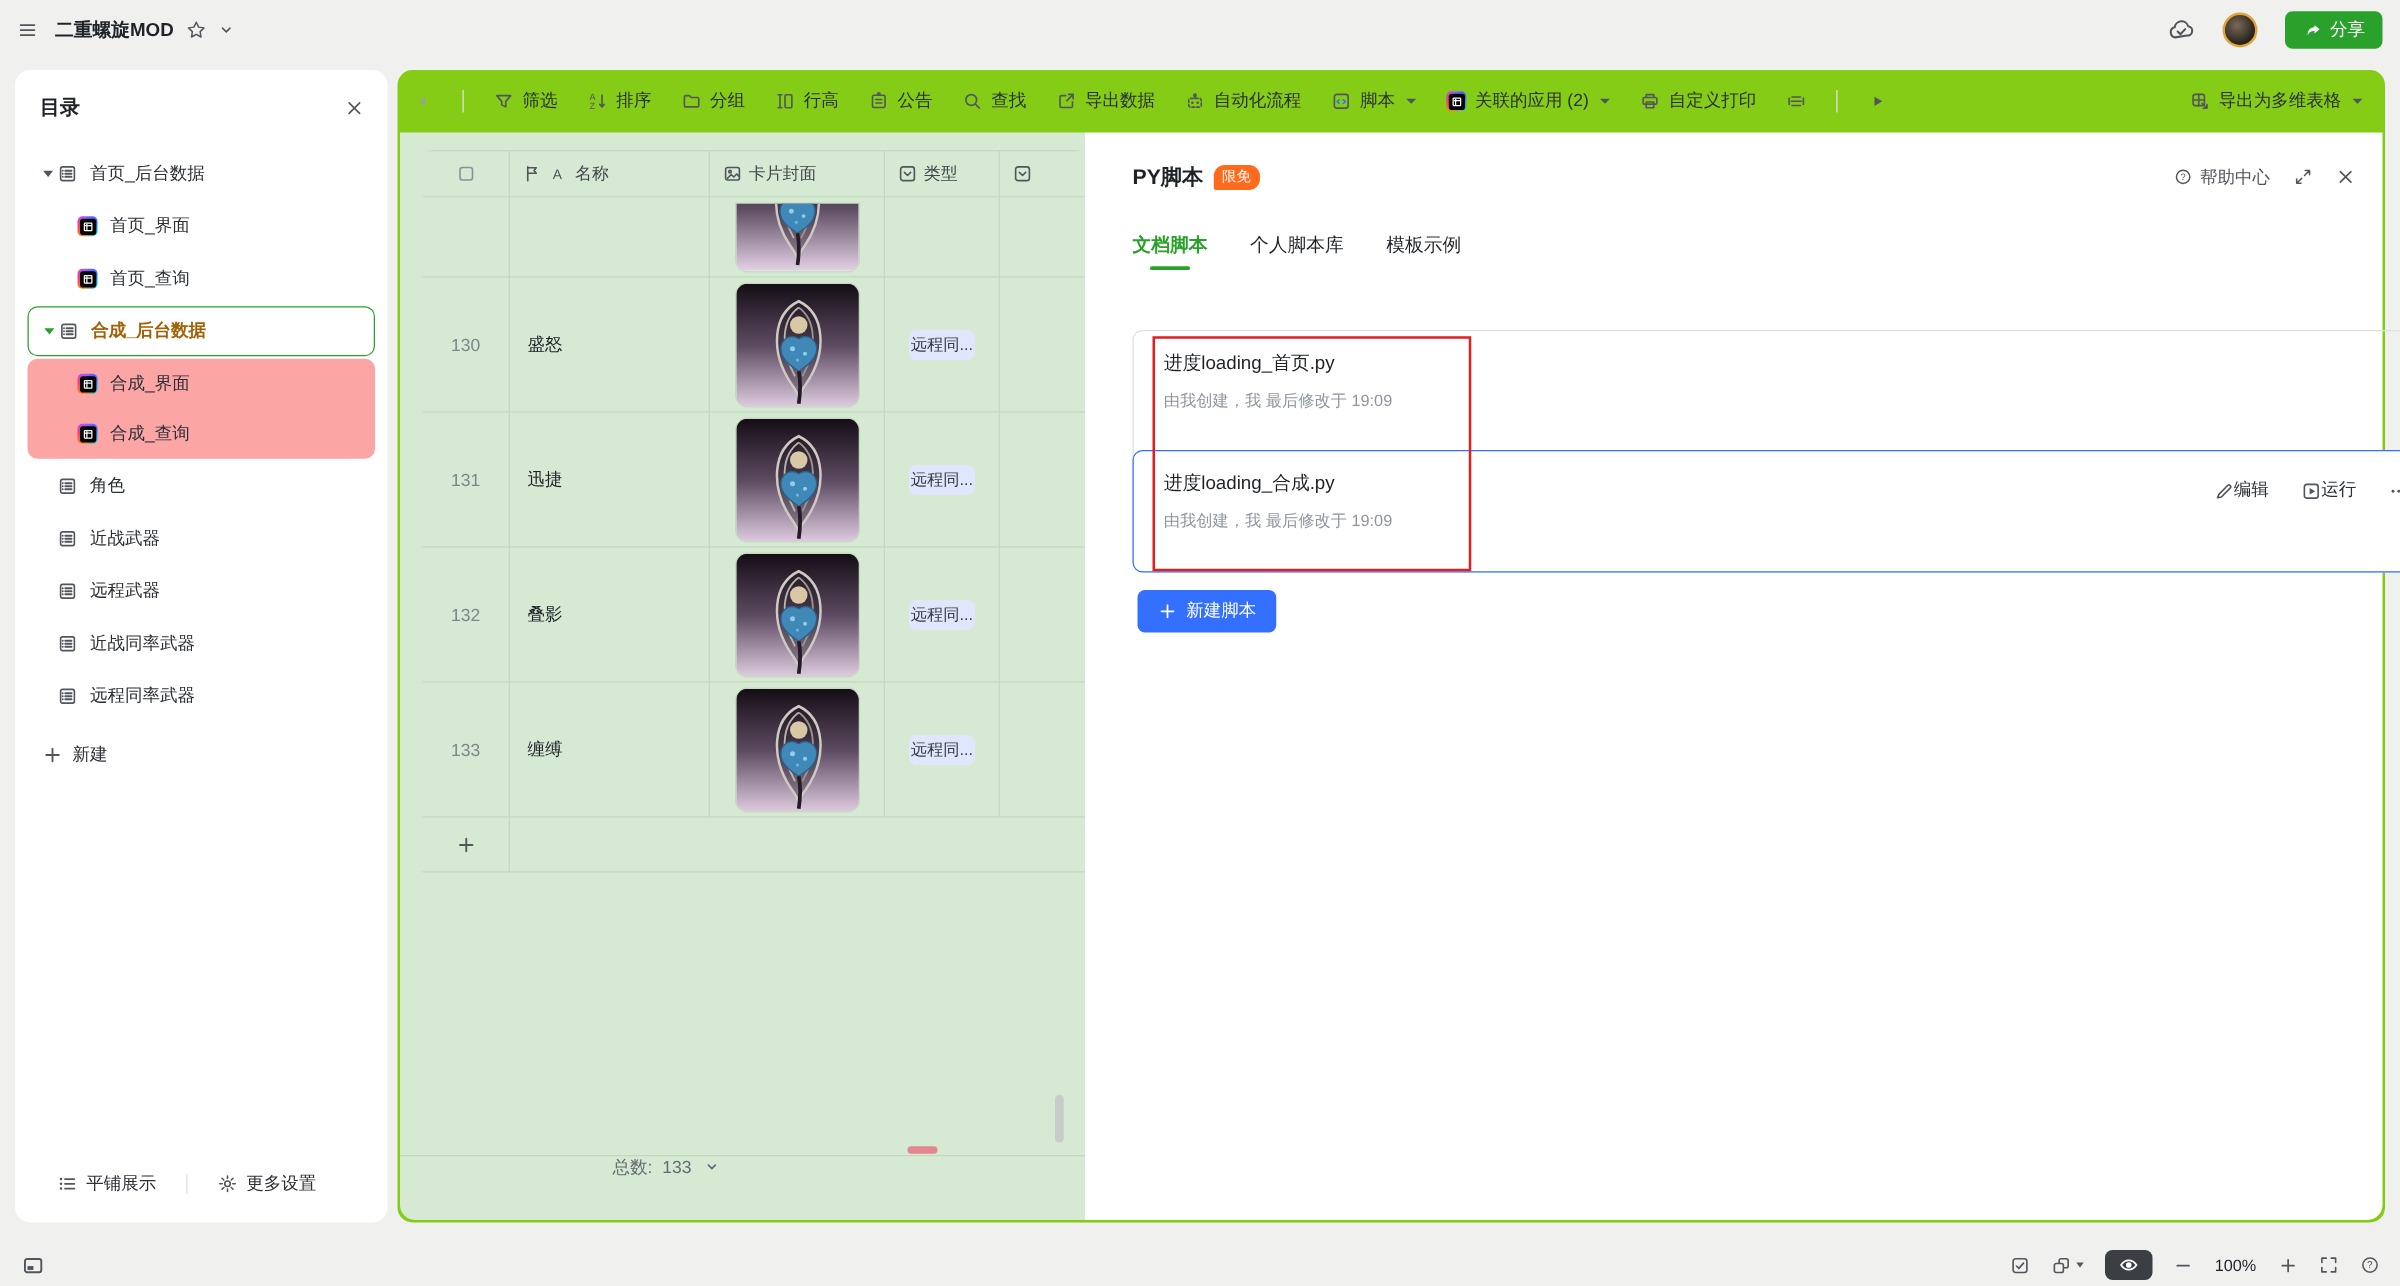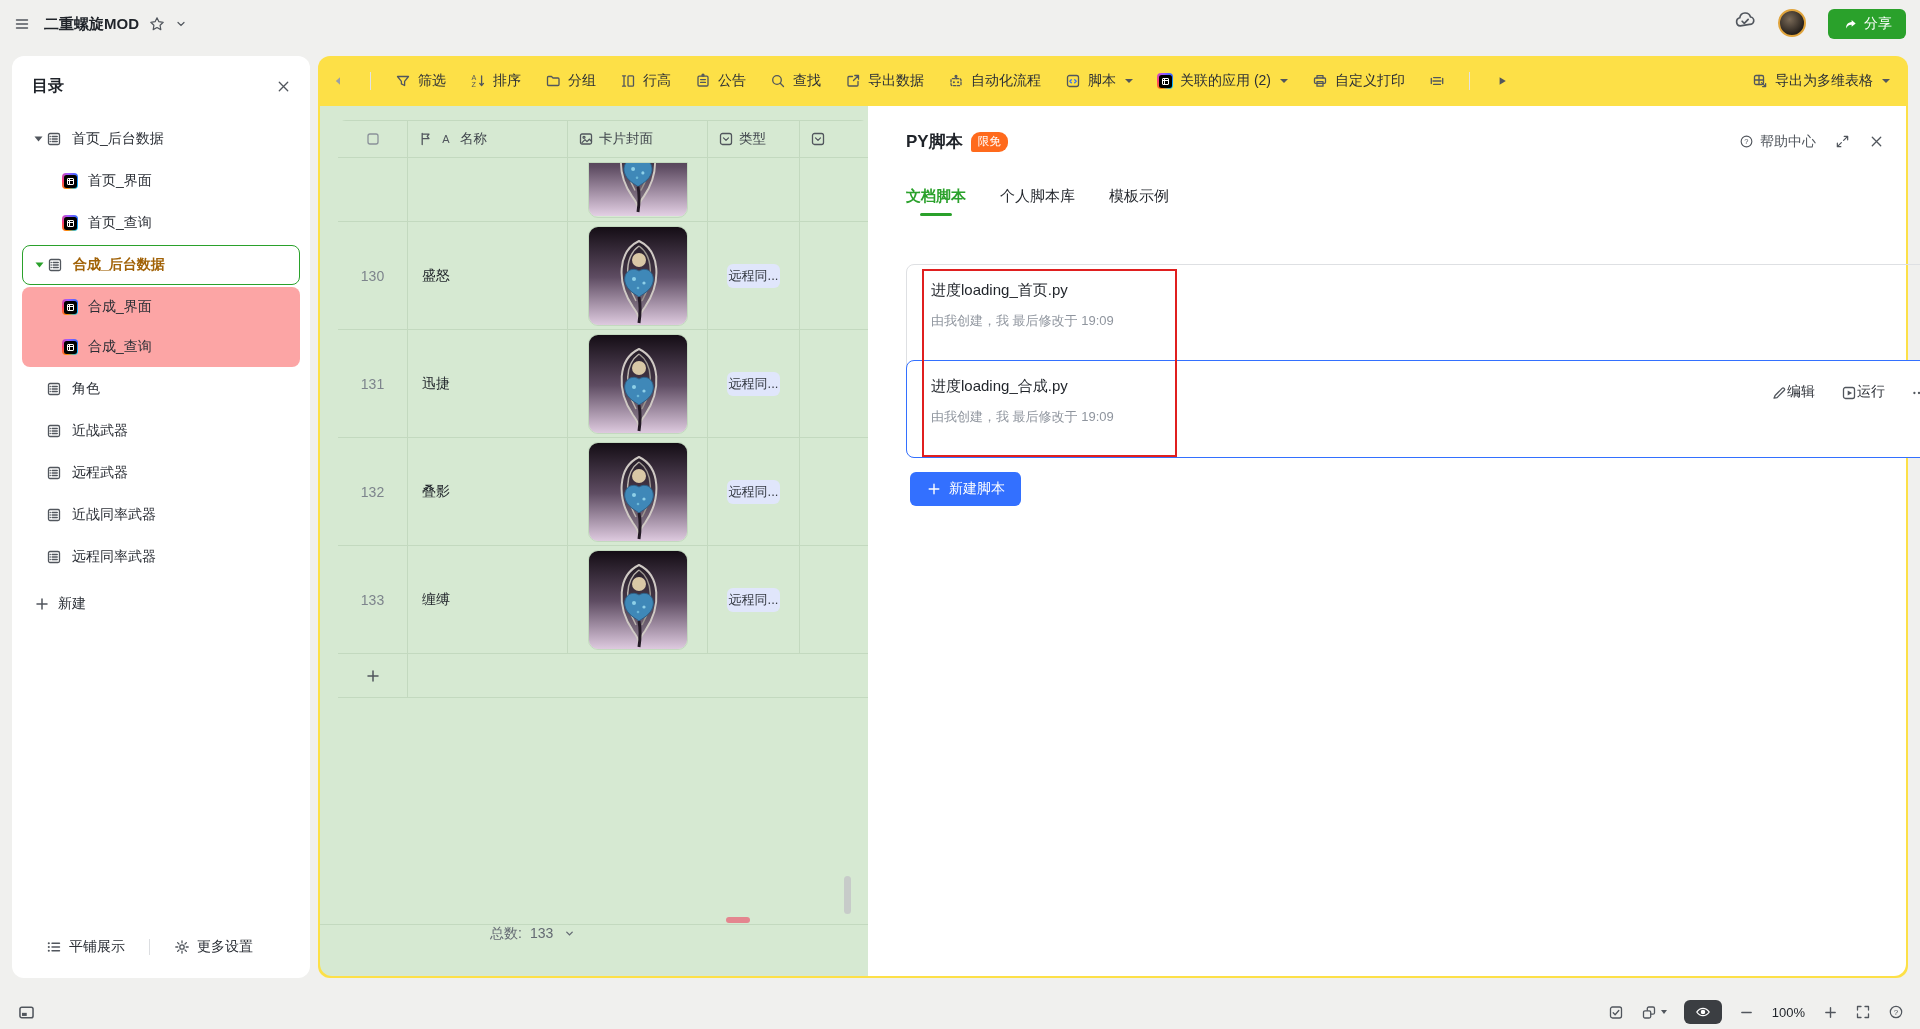--- a/index.html
+++ b/index.html
@@ -2,21 +2,21 @@
 <html><head>
 <meta charset="utf-8">
 <style>
   *{margin:0;padding:0;box-sizing:border-box;font-family:"Liberation Sans","DejaVu Sans",sans-serif;}
   html,body{width:1920px;height:1029px;overflow:hidden;background:#f0f0ee;color:#1f2329;}
   .ic{display:inline-flex;width:16px;height:16px;align-items:center;justify-content:center;color:#51565d;flex:none;}
   .ic svg{display:block;}
   
   #topbar{position:absolute;left:0;top:0;width:1920px;height:48px;display:flex;align-items:center;padding:0 14px;}
   #doc-title{font-size:15px;font-weight:bold;margin:0 10px 0 14px;}
-  #topbar-right{margin-left:auto;display:flex;align-items:flex-start;gap:22px;}
+  #topbar-right{margin-left:auto;display:flex;align-items:center;gap:22px;}
   #avatar{width:28px;height:28px;border-radius:50%;border:2px solid #e0a43c;background:radial-gradient(circle at 40% 35%,#7a6a58,#27211c 70%);}
   #share-btn{display:flex;align-items:center;gap:6px;background:#2aa12b;color:#fff;border-radius:6px;height:30px;padding:0 14px;font-size:14px;cursor:pointer;}
   #share-btn .ic{color:#fff;}
   
   #sidebar{position:absolute;left:12px;top:56px;width:298px;height:922px;background:#fff;border-radius:12px;display:flex;flex-direction:column;}
   #sidebar-head{display:flex;align-items:center;padding:20px 18px 6px 20px;}
   #sidebar-title{font-size:16px;font-weight:bold;flex:1;}
   #tree{padding:14px 0 0 0;flex:1;overflow:hidden;}
   .ti{display:flex;align-items:center;height:40px;margin:2px 10px;padding:0 8px;border-radius:8px;font-size:14px;color:#2b2f36;cursor:pointer;}
   .ti .caret{width:16px;flex:none;display:flex;justify-content:center;}
@@ -29,21 +29,21 @@
   .tgroup .ti{margin:0;border-radius:8px;}
   .appic{position:relative;width:16px;height:16px;border-radius:4px;background:conic-gradient(from 200deg,#ff8a00,#ff3d71,#a259ff,#2f6bff,#00c6ff,#ff8a00);flex:none;}
   .appic::after{content:"";position:absolute;inset:1.5px;border-radius:2.5px;background:#000;}
   .appic::before{content:"";position:absolute;inset:4.5px;z-index:2;border:1.3px solid #fff;border-radius:1px;
     background:linear-gradient(#fff,#fff) center/7px 1.3px no-repeat,linear-gradient(#fff,#fff) center/1.3px 7px no-repeat;}
   #new-table{display:flex;align-items:center;gap:8px;margin:18px 10px 0 22px;font-size:14px;color:#2b2f36;cursor:pointer;}
   #sidebar-foot{display:flex;align-items:center;height:56px;padding:0 18px 6px 34px;gap:10px;font-size:14px;color:#2b2f36;}
   .footbtn{display:flex;align-items:center;gap:7px;cursor:pointer;}
   .vdiv{width:1px;height:16px;background:#dcdee1;margin:0 14px;}
   
-  #main{position:absolute;left:318px;top:56px;width:1590px;height:922px;background:#fde047;border-radius:12px;}
+  #main{position:absolute;left:318px;top:56px;width:1590px;height:922px;background:#84cc16;border-radius:12px;}
   #toolbar{display:flex;align-items:center;height:50px;padding:0 18px 0 12px;gap:24px;font-size:14px;color:#2b2f36;}
   .tbi{display:flex;align-items:center;gap:7px;cursor:pointer;white-space:nowrap;}
   .chev{width:0;height:0;border-top:4.5px solid #51565d;border-left:4px solid transparent;border-right:4px solid transparent;margin-left:2px;}
   .tb-div{width:1px;height:18px;background:#e2e3e5;}
   #tb-spacer{flex:1;}
   
   #grid{position:absolute;left:2px;top:50px;width:548px;height:870px;background:#d6e9d2;border-radius:0 0 0 12px;overflow:hidden;}
   #tablebox{position:absolute;left:18px;top:14px;width:530px;}
   .trow,.thead{display:flex;}
   .c{border-right:1px solid #c3d9bf;border-bottom:1px solid #c3d9bf;display:flex;align-items:center;}

